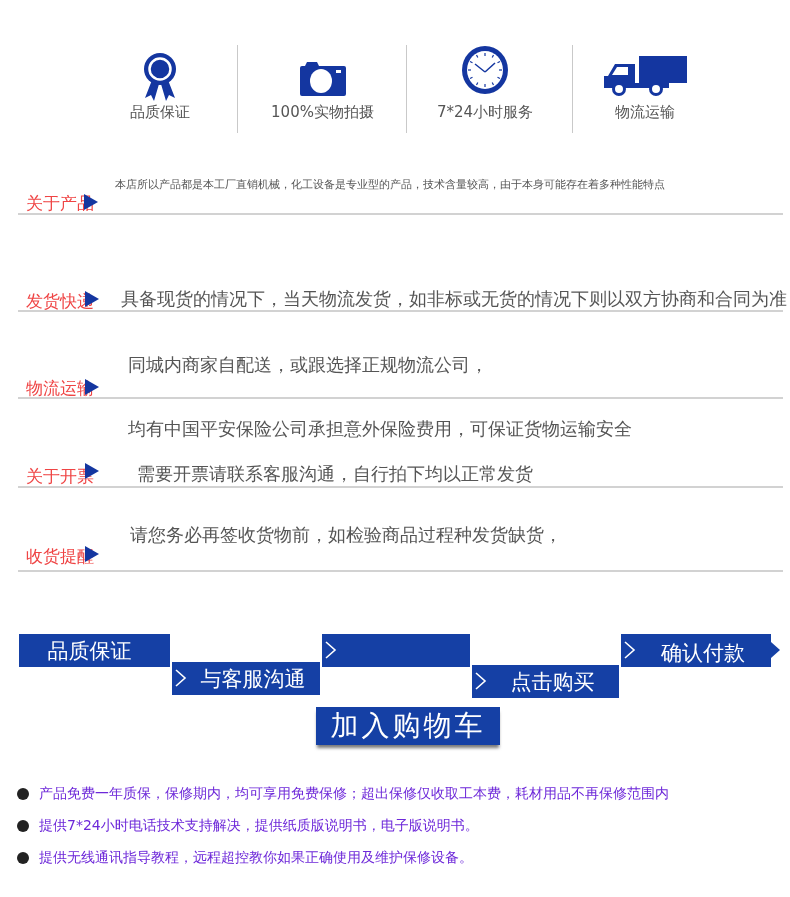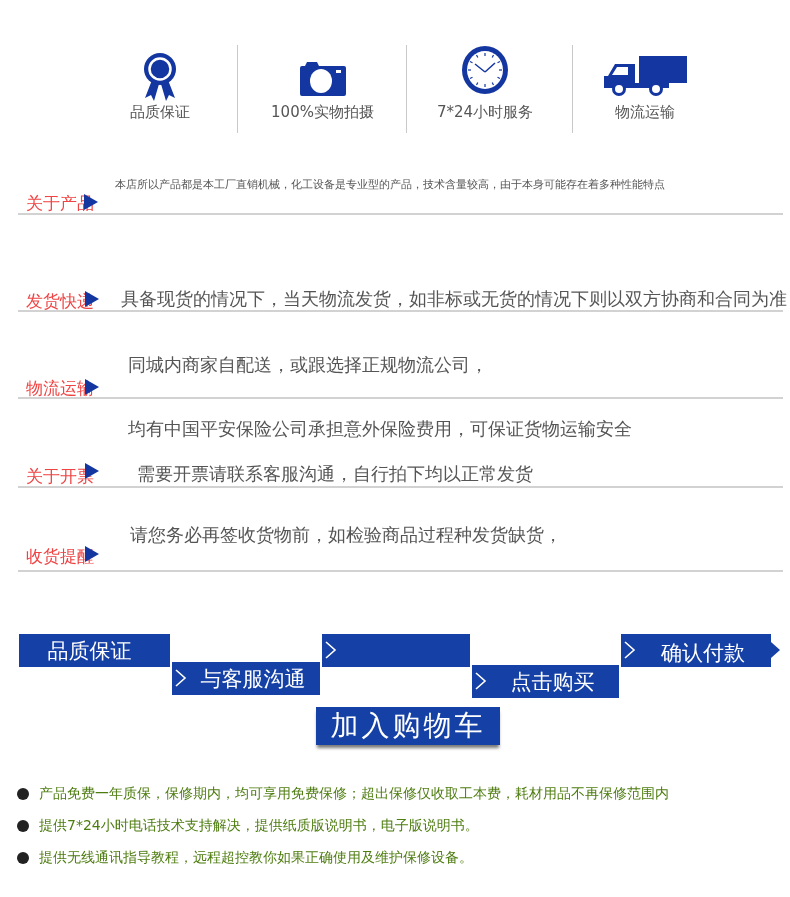--- a/index.html
+++ b/index.html
@@ -23,21 +23,21 @@
     .steps { position: absolute; top: 634px; left: 19px; width: 760px; height: 33px; }
     .step { position: absolute; top: 0; height: 33px; background: #1540a5; color: #fff; font-size: 21px; display: flex; align-items: center; justify-content: center; white-space: nowrap; }
     .step .chev { position: absolute; left: 2px; top: 6px; width: 14px; height: 20px; }
     .end-tip { position: absolute; top: 8px; right: -9px; width: 0; height: 0; border-top: 8px solid transparent; border-bottom: 8px solid transparent; border-left: 9px solid #1540a5; }
 
     
     .banner { position: absolute; top: 707px; left: 316px; width: 184px; height: 38px; background: #1540a5; color: #fff; font-size: 28px; display: flex; align-items: center; justify-content: center; letter-spacing: 3px; box-shadow: 0 4px 3px -1px #7a7a7a; }
 
     
     .warranty-list { position: absolute; top: 778px; left: 17px; list-style: none; }
-    .warranty-list li { height: 32px; display: flex; align-items: center; font-size: 14px; color: #4d7c0f; white-space: nowrap; }
+    .warranty-list li { height: 32px; display: flex; align-items: center; font-size: 14px; color: #6d28d9; white-space: nowrap; }
     .warranty-list .dot { width: 12px; height: 12px; border-radius: 50%; background: #222; margin-right: 10px; flex: none; }
   </style>
 </head>
 <body>
 
 <div class="features">
   <div class="feature" style="left:0; width:120px;">
     <svg class="icon" style="top:12px;" width="34" height="50" viewBox="0 0 34 50">
       <path d="M9 28 L2 46 L8 43 L11 49 L16 32 Z" fill="#1436a0"></path>
       <path d="M25 28 L32 46 L26 43 L23 49 L18 32 Z" fill="#1436a0"></path>

